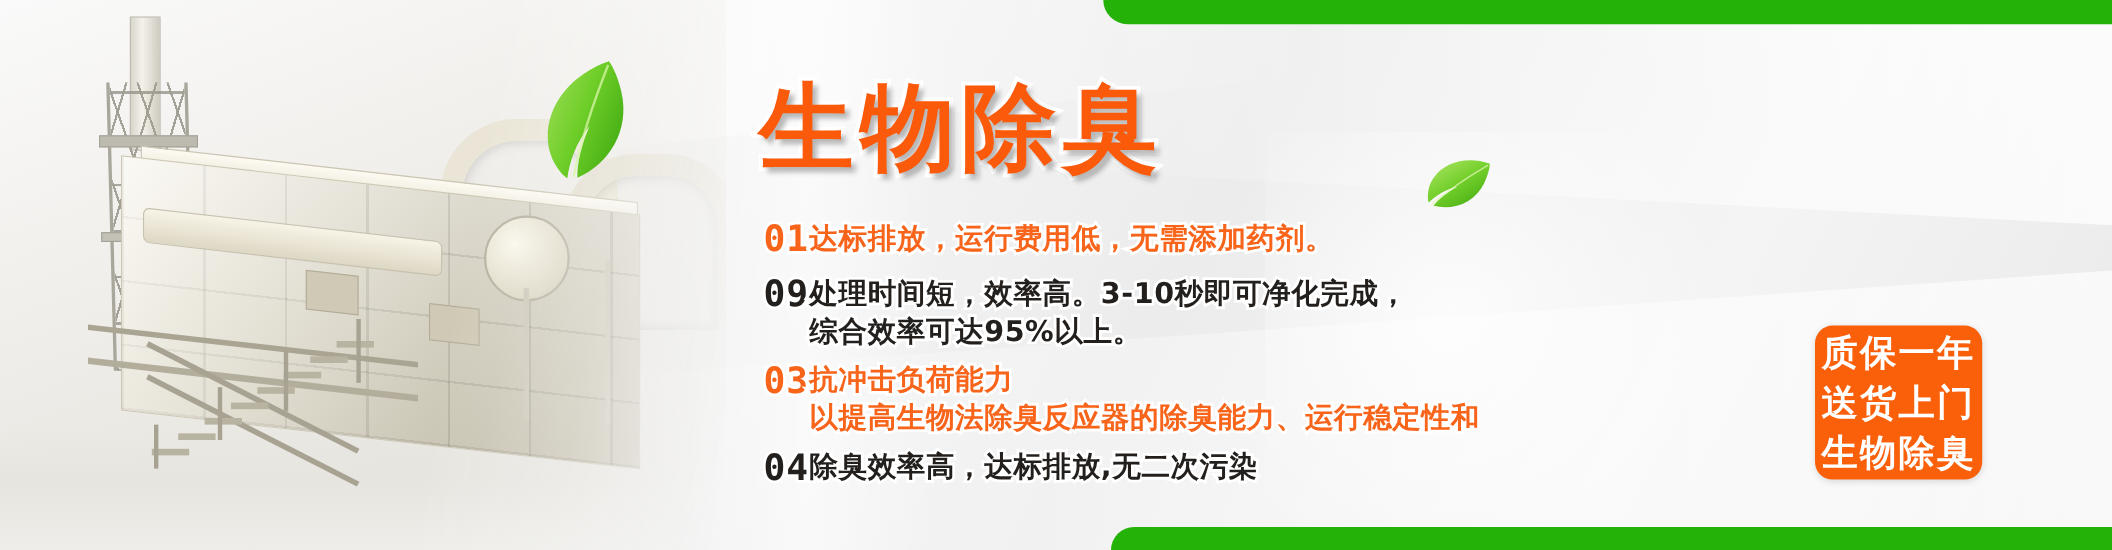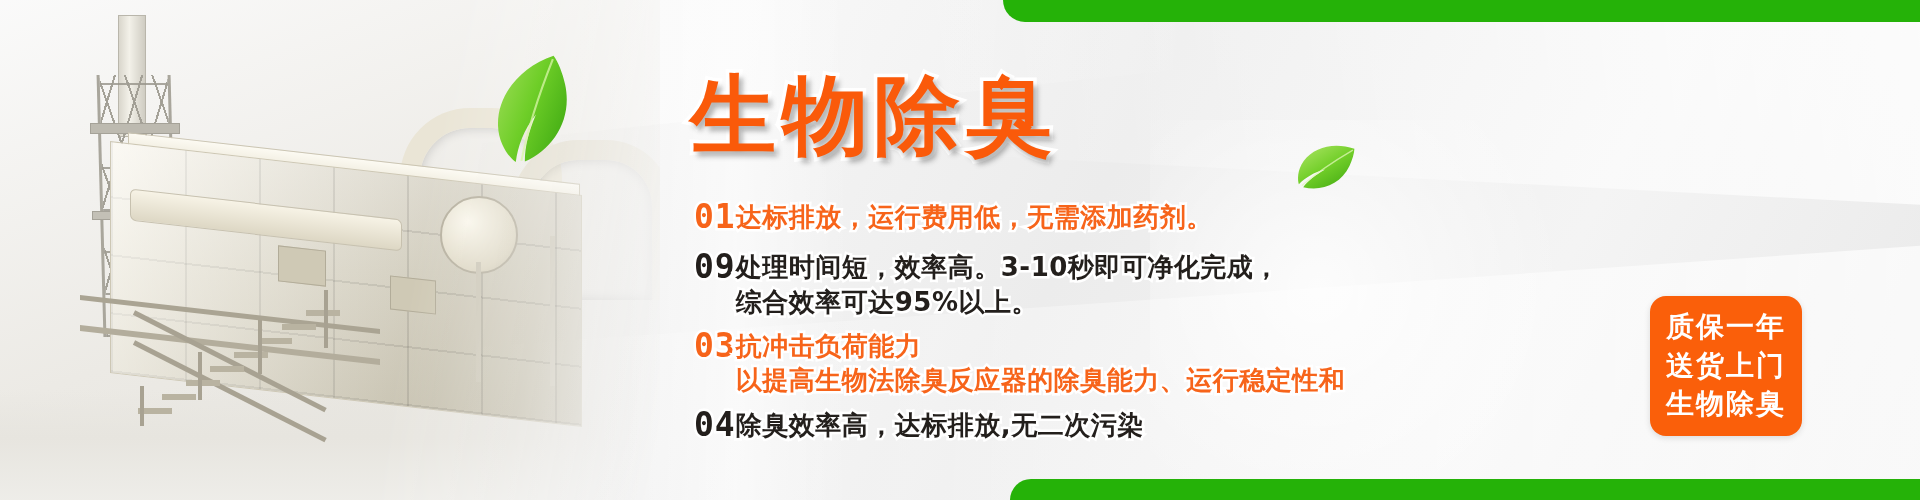--- a/index.html
+++ b/index.html
@@ -114,21 +114,21 @@
   .f2{margin-bottom:10px;}
   .f3{margin-bottom:10px;}
 
   
   .badge{
     position:absolute;left:1650px;top:296px;width:152px;height:140px;
     background:#fa5f0a;border-radius:16px;
     display:flex;flex-direction:column;align-items:center;justify-content:center;
     box-shadow:0 2px 6px rgba(0,0,0,.12);
   }
-  .badge-line{color:#ffffff;font-size:28px;font-weight:bold;letter-spacing:2px;line-height:1.38;white-space:nowrap;}
+  .badge-line{color:#ffffff;font-size:33px;font-weight:bold;letter-spacing:2px;line-height:1.38;white-space:nowrap;}
 </style>
 </head>
 <body>
 
 <div class="banner">
 
   <div class="sweep sweep1"></div>
   <div class="sweep sweep2"></div>
   <div class="sweep sweep3"></div>
   <div class="sweep sweep4"></div>

